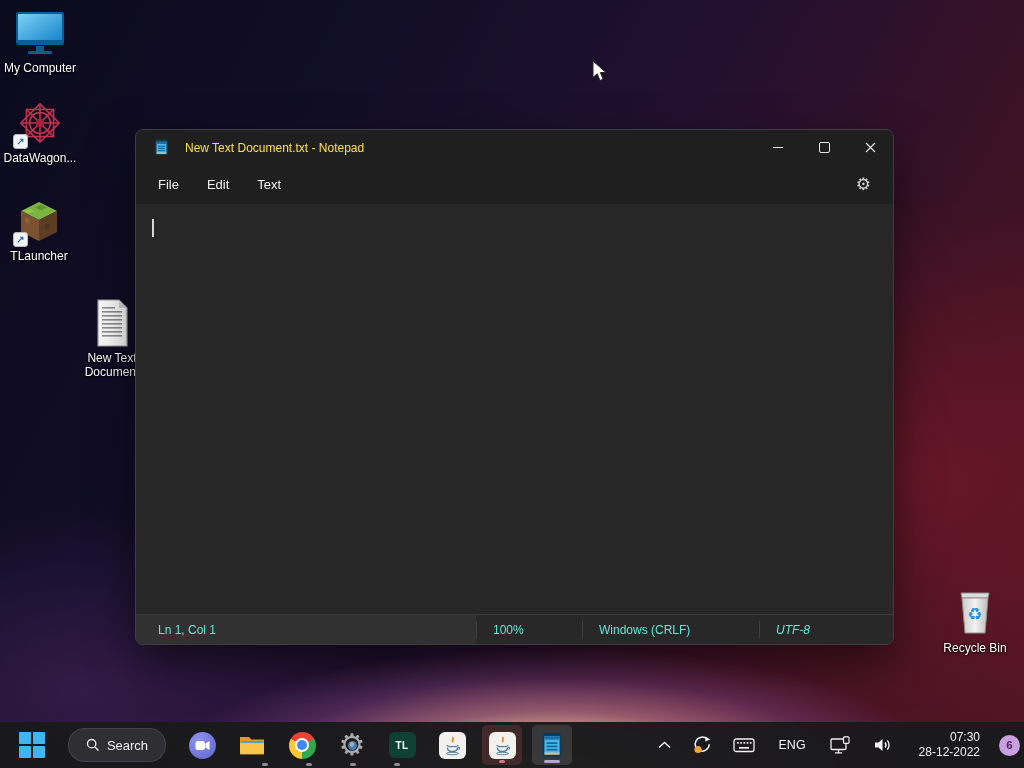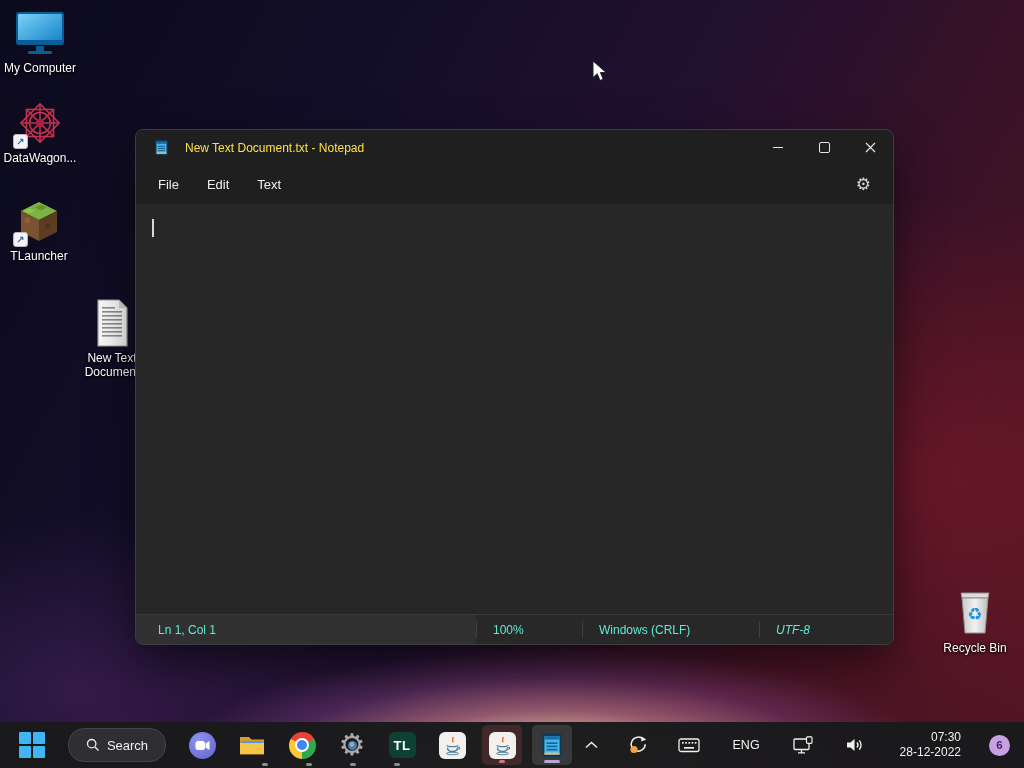--- a/index.html
+++ b/index.html
@@ -69,25 +69,25 @@
   .chrome-ic{width:27px;height:27px;border-radius:50%;position:relative;
     background:conic-gradient(from 60deg,#2ea94f 0 120deg,#fcc934 120deg 240deg,#ea4335 240deg 360deg);}
   .chrome-ic .ring{position:absolute;left:50%;top:50%;width:14px;height:14px;margin:-7px 0 0 -7px;
     border-radius:50%;background:#fff;}
   .chrome-ic .core{position:absolute;left:50%;top:50%;width:10px;height:10px;margin:-5px 0 0 -5px;
     border-radius:50%;background:#4285f4;}
   .gear-wrap{position:relative;width:32px;height:32px;display:flex;align-items:center;justify-content:center;}
   .gear-wrap .dot{position:absolute;width:9px;height:9px;border-radius:50%;background:#3f7fb5;}
   .gear-wrap .g{position:relative;font-family:"DejaVu Sans",sans-serif;font-size:30px;line-height:1;color:#a9a9a9;}
   .tl-ic{width:27px;height:26px;border-radius:6px;background:#0e4034;display:flex;align-items:center;
-    justify-content:center;color:#fff;font-weight:bold;font-size:13px;letter-spacing:.5px;}
+    justify-content:center;color:#fff;font-weight:bold;font-size:10px;letter-spacing:.5px;}
   .chat-ic{width:27px;height:27px;border-radius:50%;
     background:radial-gradient(circle at 35% 30%,#8d93f2,#5f63c9);
     display:flex;align-items:center;justify-content:center;}
-  .tb-right{margin-left:auto;display:flex;align-items:center;gap:20px;padding-right:10px;}
+  .tb-right{margin-left:auto;display:flex;align-items:center;gap:11px;}
   .tray-btn{height:36px;display:flex;align-items:center;justify-content:center;border-radius:4px;padding:0 5px;}
   .tray-eng{font-size:12.5px;color:#f2f2f2;padding:0 8px;}
   .clock{display:flex;flex-direction:column;align-items:flex-end;justify-content:center;
     color:#f2f2f2;font-size:12px;line-height:15px;padding:0 8px 0 10px;}
   .tray-badge{width:21px;height:21px;border-radius:50%;background:#c9a0e2;color:#4e2368;
     display:flex;align-items:center;justify-content:center;font-size:11.5px;font-weight:bold;margin-right:4px;}
   
   #cursor{position:absolute;left:592px;top:60px;z-index:20;}
 </style>
 </head>

